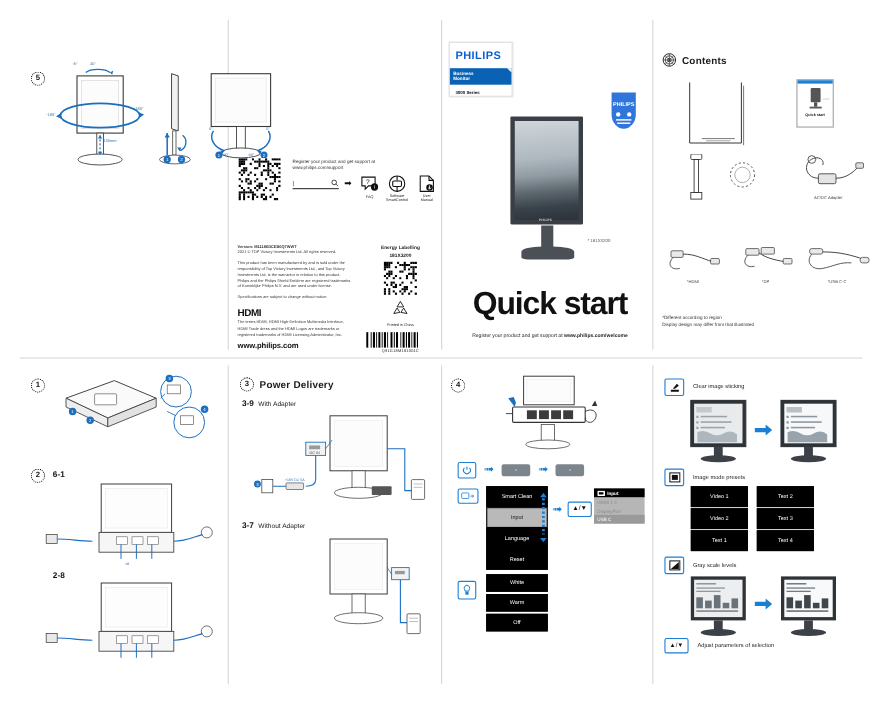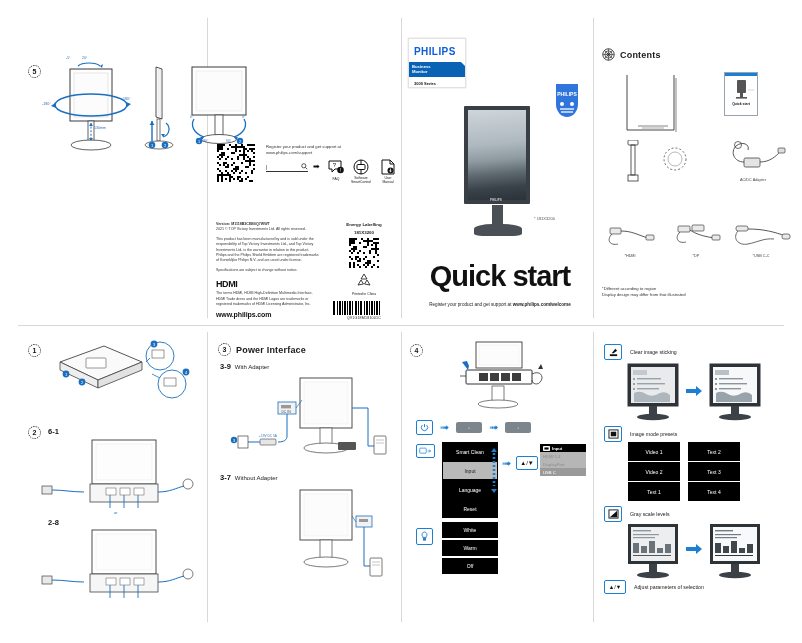--- a/index.html
+++ b/index.html
@@ -1005,21 +1005,21 @@
       <circle cx="160" cy="46" r="5" fill="none" stroke="#444" stroke-width=".7"></circle>
       <path d="M82,57 L82,70" stroke="#1b6fc0" stroke-width=".9"></path>
       <path d="M96,57 L96,70" stroke="#1b6fc0" stroke-width=".9"></path>
       <path d="M110,57 L110,70" stroke="#1b6fc0" stroke-width=".9"></path>
     </svg>
   </div>
 
   <div class="panel" style="left:214px;top:340px;width:182px;height:275px;">
     <div class="hdr" style="position:absolute;left:4px;top:3px;">
       <div class="stepcircle">3</div>
-      <span class="t">Power Interface</span>
+      <span class="t">Power Delivery</span>
     </div>
     <div style="position:absolute;left:6px;top:22px;display:flex;align-items:baseline;gap:4px;">
       <span class="subnum">3-9</span>
       <span class="sublbl">With Adapter</span>
     </div>
 
     <svg width="180" height="92" style="position:absolute;left:0;top:34px;">
       <rect x="86" y="4" width="52" height="50" fill="#fff" stroke="#3a3a3a" stroke-width=".9"></rect>
       <rect x="90" y="8" width="44" height="42" fill="#fcfcfc" stroke="#e3e3e3" stroke-width=".4"></rect>
       <rect x="106" y="54" width="12" height="16" fill="#fff" stroke="#444" stroke-width=".7"></rect>

